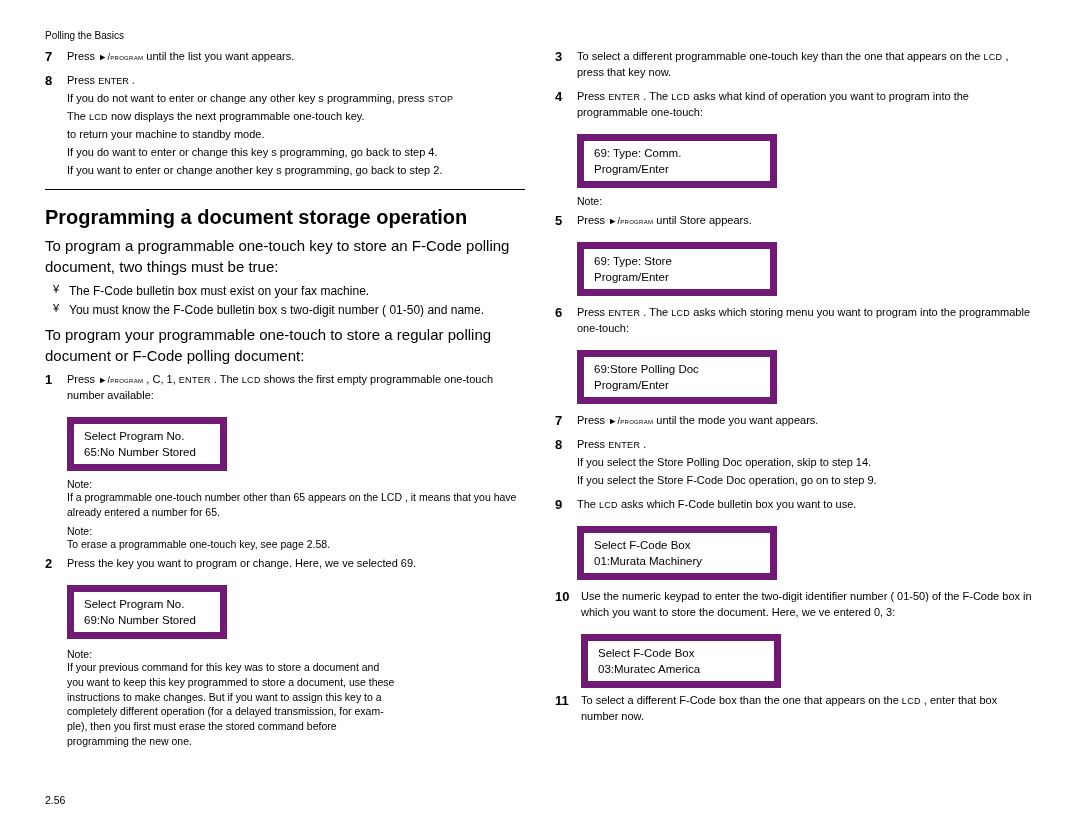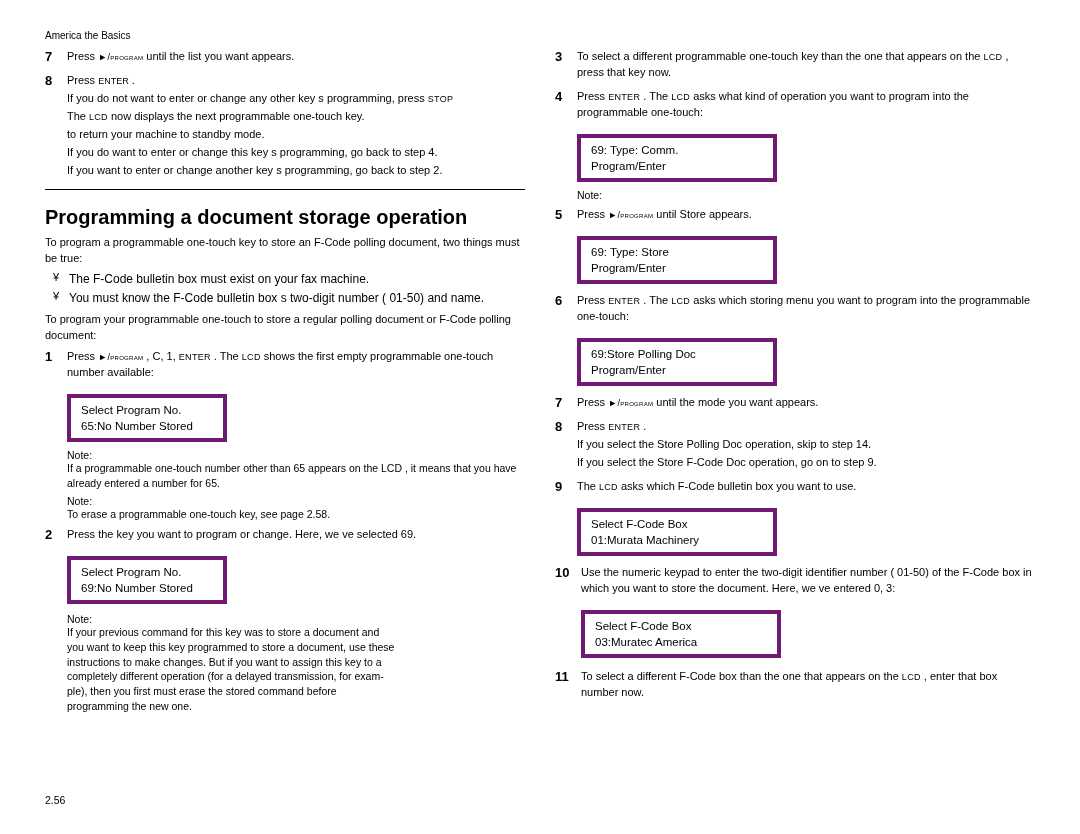--- a/index.html
+++ b/index.html
@@ -46,21 +46,21 @@
       line-height: 1.3;
     }
     .step-content {
       flex: 1;
       line-height: 1.45;
     }
     .step-content p {
       margin-bottom: 2px;
     }
     .lcd-box {
-      border: 4px solid #701a75;
+      border: 7px solid #701a75;
       padding: 4px 10px;
       display: inline-block;
       margin: 5px 0 5px 0;
       min-width: 160px;
       font-size: 11.5px;
       line-height: 1.4;
     }
     .lcd-box-wide {
       min-width: 200px;
     }
@@ -98,42 +98,42 @@
     .bullet-sym {
       min-width: 16px;
       font-size: 11px;
     }
     .bullet-text {
       font-size: 12px;
       flex: 1;
       line-height: 1.4;
     }
     .para-text {
-      font-size: 11px;
+      font-size: 15px;
       line-height: 1.45;
       margin-bottom: 5px;
     }
     .footer-text {
       position: absolute;
       bottom: 28px;
       left: 45px;
       font-size: 10.5px;
     }
     .small-caps {
       font-size: 9px;
       font-variant: small-caps;
       letter-spacing: 0.3px;
     }
   </style>
 </head>
 <body>
 
 <div class="page">
 
-  <div class="header-breadcrumb">America the Basics</div>
+  <div class="header-breadcrumb">Polling the Basics</div>
 
   <div class="two-col">
 
     <div class="col-left">
 
       <div class="step-row">
         <div class="step-num">7</div>
         <div class="step-content">
           <p>Press <span class="small-caps">►/program</span>  until the list you want appears.</p>
         </div>
@@ -311,21 +311,21 @@
         </div>
       </div>
 
       <div style="padding-left:26px;">
         <div class="lcd-box lcd-box-wide">
           <div>Select F-Code Box</div>
           <div>03:Muratec America</div>
         </div>
       </div>
 
-      <div class="step-row" style="margin-top:6px;">
+      <div class="step-row" style="margin-top:0;">
         <div class="step-num" style="min-width:22px;font-size:13px;font-weight:bold;margin-right:4px;">11</div>
         <div class="step-content">
           <p>To select a different F-Code box than the one that appears on the   <span class="small-caps">LCD</span> , enter that box number now.</p>
         </div>
       </div>
 
     </div>
 
   </div>
 

